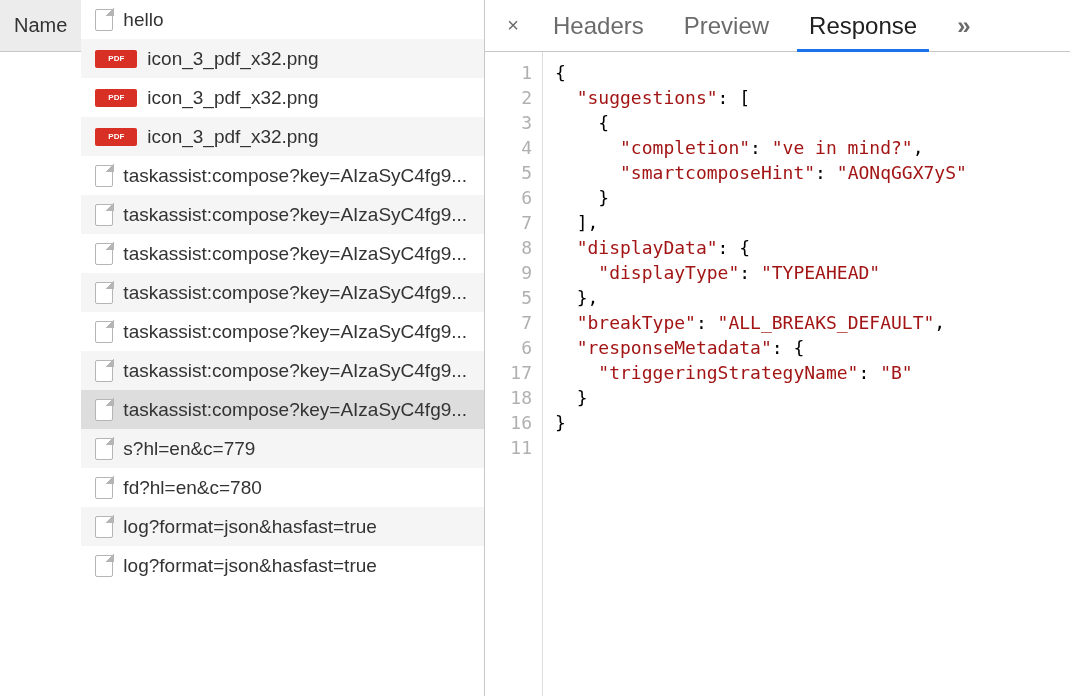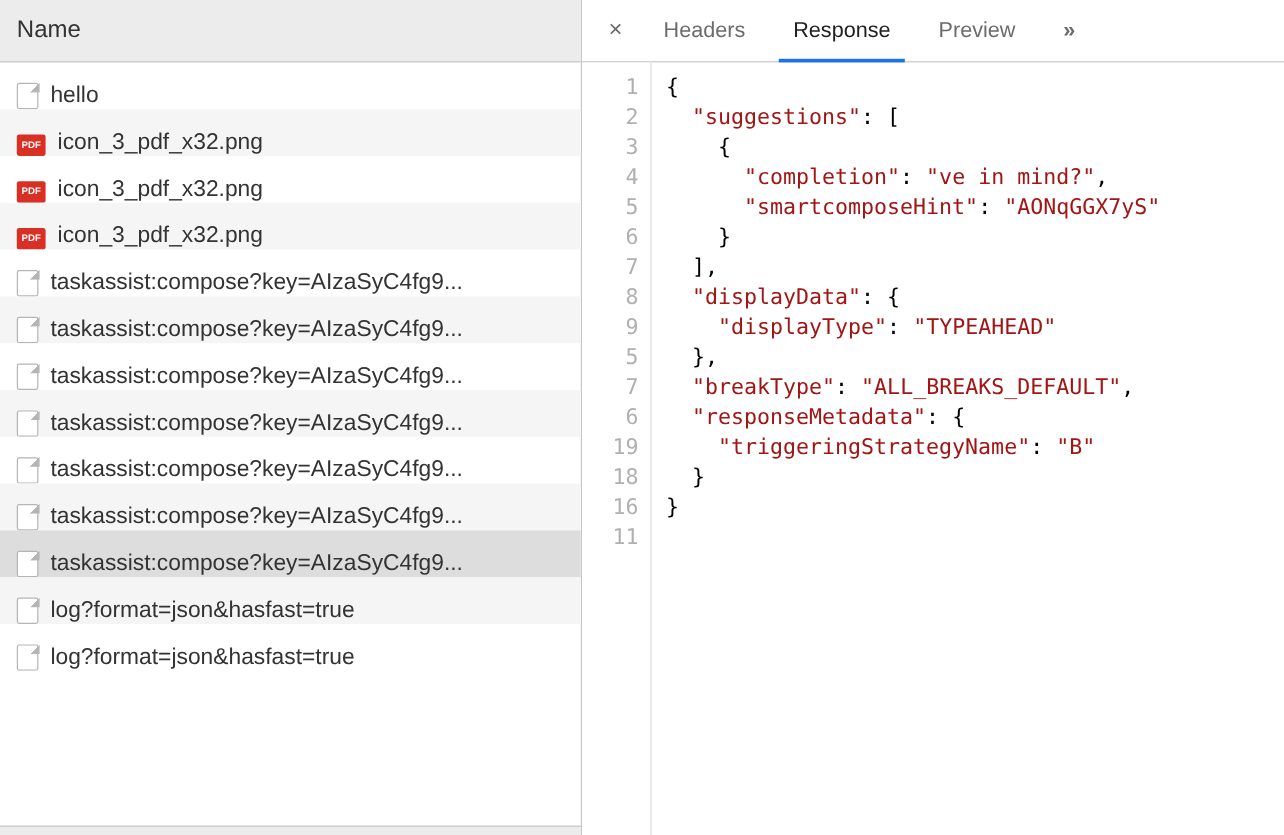--- a/index.html
+++ b/index.html
@@ -10,41 +10,41 @@
     color: #303030;
     background: #ffffff;
     display: flex;
   }
   
   .left-panel {
     width: 485px;
     height: 100%;
     border-right: 1px solid #c7c7c7;
     display: flex;
-    flex-direction: column;
+    flex-direction: row;
   }
   .name-header {
     height: 52px;
     background: #ececec;
     border-bottom: 1px solid #c7c7c7;
     display: flex;
     align-items: center;
     padding: 0 14px;
     font-size: 20px;
     color: #333;
     user-select: none;
   }
   .name-list {
     flex: 1;
     overflow: hidden;
   }
   .list-row {
     height: 39px;
     display: flex;
-    align-items: flex-end;
+    align-items: center;
     gap: 10px;
     padding: 0 14px;
     font-size: 19px;
     color: #333;
     white-space: nowrap;
     overflow: hidden;
     text-overflow: ellipsis;
     cursor: default;
   }
   .list-row.alt { background: #f5f5f5; }
@@ -59,21 +59,21 @@
     flex: 0 0 auto;
   }
   .list-row .doc-icon::after {
     content: "";
     position: absolute;
     top: -1.5px; right: -1.5px;
     width: 8px; height: 8px;
     background: linear-gradient(135deg, transparent 50%, #b5b5b5 50%);
   }
   .list-row .pdf-icon {
-    width: 24px; height: 18px;
+    width: 42px; height: 18px;
     background: #d93025;
     border-radius: 2px;
     color: #fff;
     font-size: 8px;
     font-weight: 700;
     text-align: center;
     line-height: 18px;
     flex: 0 0 auto;
   }
   .list-row .label { overflow: hidden; text-overflow: ellipsis; }
@@ -102,21 +102,21 @@
     align-items: center;
     justify-content: center;
     font-size: 20px;
     color: #6b6b6b;
     cursor: pointer;
   }
   .tab {
     padding: 0 20px;
     display: flex;
     align-items: center;
-    font-size: 18px;
+    font-size: 24px;
     color: #6b6b6b;
     cursor: pointer;
     position: relative;
   }
   .tab.active { color: #202020; }
   .tab.active::after {
     content: "";
     position: absolute;
     left: 8px; right: 8px; bottom: -1px;
     height: 3px;
@@ -198,59 +198,67 @@
       <div class="list-row alt">
         <div class="doc-icon"></div>
         <span class="label">taskassist:compose?key=AIzaSyC4fg9...</span>
       </div>
       <div class="list-row sel">
         <div class="doc-icon"></div>
         <span class="label">taskassist:compose?key=AIzaSyC4fg9...</span>
       </div>
       <div class="list-row alt">
         <div class="doc-icon"></div>
+        <span class="label">s?hl=en&amp;c=779</span>
+      </div>
+      <div class="list-row">
+        <div class="doc-icon"></div>
+        <span class="label">fd?hl=en&amp;c=780</span>
+      </div>
+      <div class="list-row alt">
+        <div class="doc-icon"></div>
         <span class="label">log?format=json&amp;hasfast=true</span>
       </div>
       <div class="list-row">
         <div class="doc-icon"></div>
         <span class="label">log?format=json&amp;hasfast=true</span>
       </div>
     </div>
   <div class="bottom-separator"></div>
 </div>
 
 <div class="right-panel">
   <div class="tab-bar">
     <div class="tab-close">
       <span>×</span>
     </div>
     <div id="tab-container" style="display:flex;">
         <div class="tab">Headers</div>
+        <div class="tab">Preview</div>
         <div class="tab active">Response</div>
-        <div class="tab">Preview</div>
       </div>
     <div class="tab more">
       <span>»</span>
     </div>
   </div>
   <div class="code-area">
     <div class="gutter" id="gutter">
         <div>1</div>
         <div>2</div>
         <div>3</div>
         <div>4</div>
         <div>5</div>
         <div>6</div>
         <div>7</div>
         <div>8</div>
         <div>9</div>
         <div>5</div>
         <div>7</div>
         <div>6</div>
-        <div>19</div>
+        <div>17</div>
         <div>18</div>
         <div>16</div>
         <div>11</div>
       </div>
     <div class="code" id="code">{
   <span class="tok-key">"suggestions"</span>: [
     {
       <span class="tok-key">"completion"</span>: <span class="tok-str">"ve in mind?"</span>,
       <span class="tok-key">"smartcomposeHint"</span>: <span class="tok-str">"AONqGGX7yS"</span>
     }

